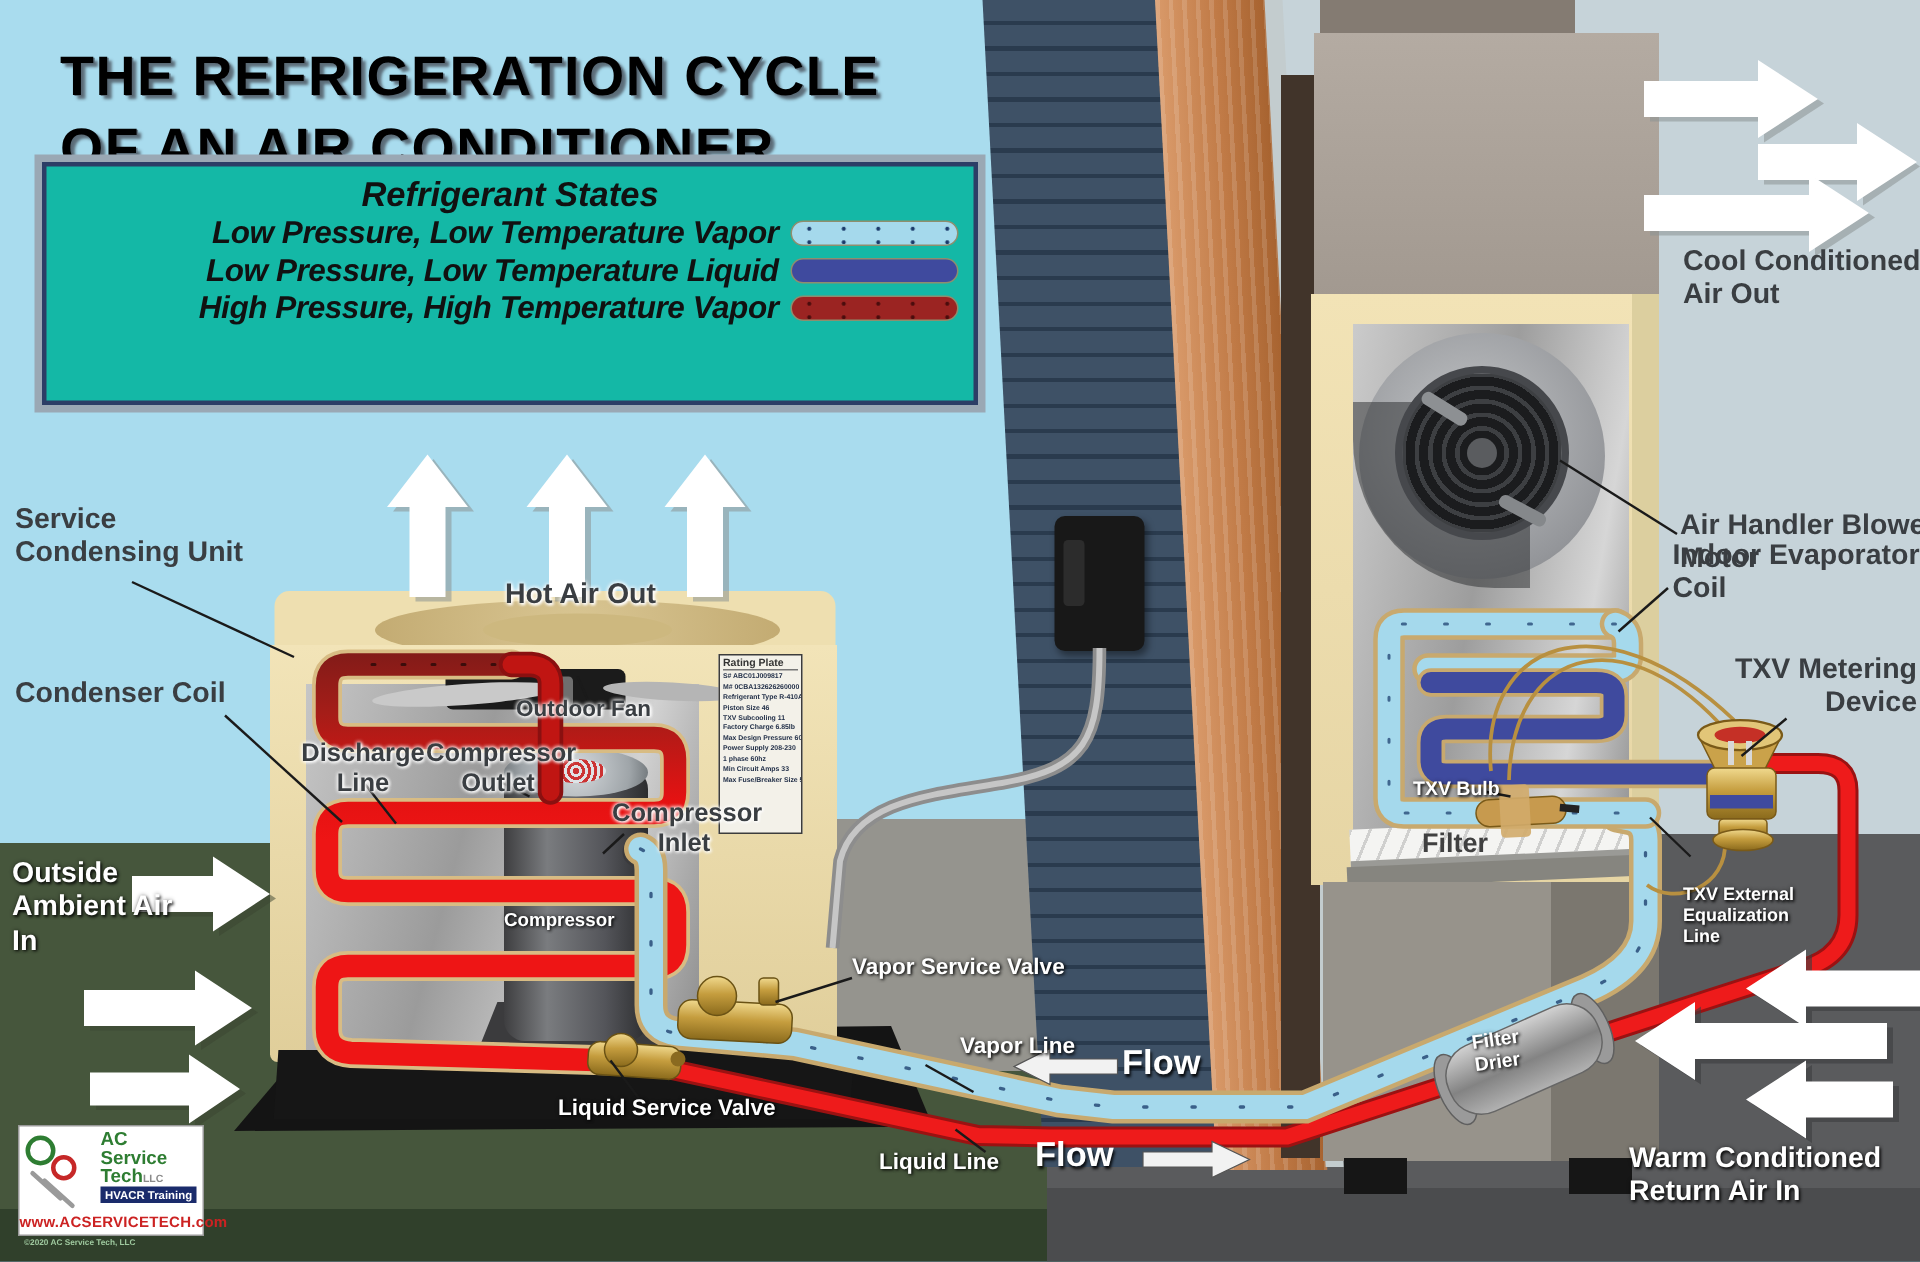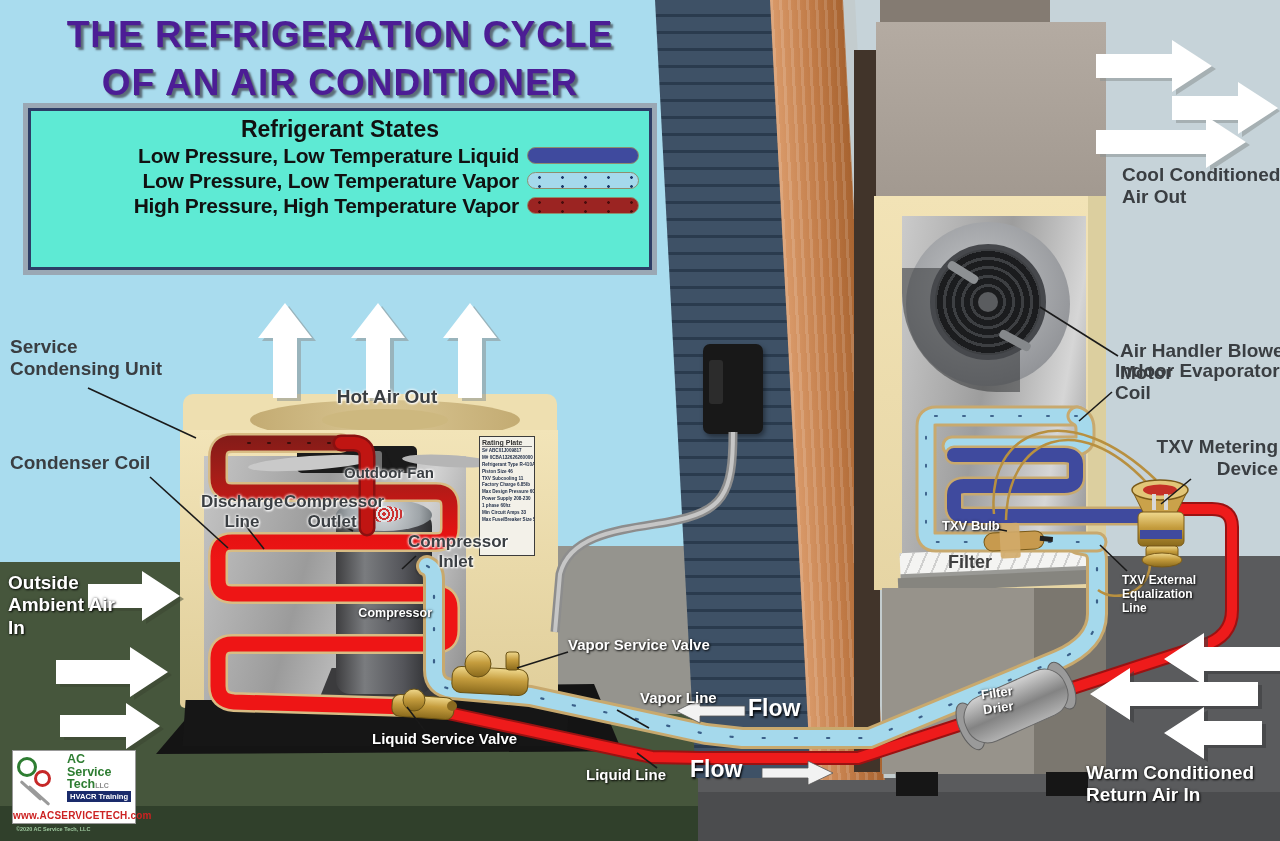--- a/index.html
+++ b/index.html
@@ -74,32 +74,32 @@
   .blade1{left:946px;top:268px;width:34px;height:9px;background:#8d9093;border-radius:4px;transform:rotate(32deg);}
   .blade2{left:998px;top:336px;width:34px;height:9px;background:#85888b;border-radius:4px;transform:rotate(28deg);}
   .filter-slab{left:900px;top:549px;width:190px;height:26px;background:#f4f4f2;transform:rotate(-2.5deg);
                border-bottom:5px solid #9a9a96;
                background-image:repeating-linear-gradient(115deg,rgba(140,140,140,.35) 0 2px,transparent 2px 12px);}
   .filter-under{left:898px;top:574px;width:194px;height:14px;background:#86857f;transform:rotate(-2.5deg);}
   .pedestal{left:882px;top:588px;width:224px;height:186px;background:linear-gradient(90deg,#97938b 0 68%,#7b776f 68%);}
   .foot{width:42px;height:24px;background:#161616;top:772px;}
 
   
-  .ttl{left:40px;width:600px;text-align:center;font-size:37px;font-weight:bold;color:#4c1d95;
-       letter-spacing:1px;text-shadow:3px 3px 2px rgba(88,104,116,.95),1px 1px 0 rgba(88,104,116,.8);}
+  .ttl{left:40px;width:600px;font-size:37px;font-weight:bold;color:#000000;
+       letter-spacing:1px;text-shadow:3px 3px 2px rgba(88,104,116,.95),1px 1px 0 rgba(88,104,116,.8);margin-top:16px;}
   .dlbl{font-size:19px;font-weight:bold;color:#3a3e42;line-height:1.18;}
   .wlbl{font-size:19px;font-weight:bold;color:#fff;line-height:1.18;
         text-shadow:1px 1px 2px rgba(0,0,0,.85),0 0 3px rgba(0,0,0,.45);}
   .halo{text-shadow:0 0 3px #fff,0 0 3px #fff,1px 1px 2px #fff;}
   .sm{font-size:17px;}
   .flow{font-size:23px;font-weight:bold;color:#fff;text-shadow:1px 2px 2px rgba(0,0,0,.9);}
 
   
-  .legend{left:28px;top:108px;width:624px;height:162px;background:#5eead4;
-          border:3px solid #2c3e66;box-shadow:0 0 0 5px #9aa8b4;}
+  .legend{left:28px;top:108px;width:624px;height:162px;background:#14b8a6;
+          border:3px solid #2c3e66;box-shadow:0 0 0 5px #9aa8b4;font-style:italic;}
   .legend-title{text-align:center;font-size:23px;font-weight:bold;color:#111;margin-top:5px;}
   .legend-row{display:flex;align-items:center;height:25px;padding:0 10px 0 6px;}
   .legend-row .lr-label{flex:1;text-align:right;font-size:21px;font-weight:bold;color:#111;
                         white-space:nowrap;margin-right:8px;letter-spacing:-.3px;}
   .pill{width:112px;height:17px;border-radius:9px;border:1.5px solid #8e8e6e;flex:none;}
   .pill-0{background:#3f4a9e;}
   .pill-1{background:#a5d9ec;background-image:radial-gradient(circle,#1a3a6a 1.1px,transparent 1.6px);background-size:23px 9px;}
   .pill-2{background:#ee1111;}
   .pill-3{background:#9b2422;background-image:radial-gradient(circle,#4a0c0c 1.1px,transparent 1.6px);background-size:23px 9px;}
 
@@ -346,57 +346,57 @@
       <line x1="1127" y1="571" x2="1100" y2="545"></line>
     </g>
   </svg>
 
   <div class="abs ttl" style="top:14px;">THE REFRIGERATION CYCLE</div>
   <div class="abs ttl" style="top:62px;">OF AN AIR CONDITIONER</div>
 
   <div class="abs legend">
     <div class="legend-title">Refrigerant States</div>
     <div class="legend-row">
+      <span class="lr-label">Low Pressure, Low Temperature Vapor</span>
+      <span class="pill pill-1"></span>
+    </div>
+    <div class="legend-row">
       <span class="lr-label">Low Pressure, Low Temperature Liquid</span>
       <span class="pill pill-0"></span>
-    </div>
-    <div class="legend-row">
-      <span class="lr-label">Low Pressure, Low Temperature Vapor</span>
-      <span class="pill pill-1"></span>
     </div>
     <div class="legend-row">
       <span class="lr-label">High Pressure, High Temperature Vapor</span>
       <span class="pill pill-3"></span>
     </div>
   </div>
 
   <div class="abs dlbl" style="left:10px;top:336px;width:180px;">Service Condensing Unit</div>
   <div class="abs dlbl" style="left:10px;top:452px;white-space:nowrap;">Condenser Coil</div>
   <div class="abs wlbl" style="left:8px;top:572px;width:112px;">Outside Ambient Air In</div>
   <div class="abs dlbl halo" style="left:312px;top:386px;width:150px;text-align:center;">Hot Air Out</div>
   <div class="abs dlbl halo" style="left:344px;top:464px;font-size:15px;white-space:nowrap;">Outdoor Fan</div>
   <div class="abs dlbl halo sm" style="left:200px;top:492px;width:84px;text-align:center;">Discharge Line</div>
   <div class="abs dlbl halo sm" style="left:284px;top:492px;width:96px;text-align:center;">Compressor Outlet</div>
   <div class="abs dlbl halo sm" style="left:408px;top:532px;width:96px;text-align:center;">Compressor Inlet</div>
-  <div class="abs wlbl" style="left:336px;top:606px;width:96px;text-align:right;font-size:12.5px;">Compressor</div>
+  <div class="abs wlbl" style="left:336px;top:606px;width:96px;text-align:left;font-size:12.5px;">Compressor</div>
   <div class="abs wlbl" style="left:568px;top:636px;font-size:15px;white-space:nowrap;">Vapor Service Valve</div>
   <div class="abs wlbl" style="left:592px;top:689px;font-size:15px;white-space:nowrap;margin-left:48px;">Vapor Line</div>
   <div class="abs flow" style="left:748px;top:695px;">Flow</div>
   <div class="abs wlbl" style="left:372px;top:730px;font-size:15px;white-space:nowrap;">Liquid Service Valve</div>
   <div class="abs wlbl" style="left:586px;top:766px;font-size:15px;white-space:nowrap;">Liquid Line</div>
   <div class="abs flow" style="left:690px;top:756px;">Flow</div>
   <div class="abs wlbl" style="left:982px;top:684px;width:48px;font-size:13px;transform:rotate(-8deg);">Filter Drier</div>
   <div class="abs wlbl" style="left:1086px;top:762px;width:205px;">Warm Conditioned Return Air In</div>
   <div class="abs dlbl" style="left:1122px;top:164px;width:172px;">Cool Conditioned Air Out</div>
   <div class="abs dlbl" style="left:1120px;top:340px;width:172px;">Air Handler Blower Motor</div>
   <div class="abs dlbl" style="left:1115px;top:360px;width:168px;">Indoor Evaporator Coil</div>
   <div class="abs dlbl" style="left:1138px;top:436px;width:140px;text-align:right;">TXV Metering Device</div>
   <div class="abs wlbl" style="left:942px;top:518px;font-size:13px;white-space:nowrap;">TXV Bulb</div>
   <div class="abs" style="left:948px;top:552px;font-size:18px;font-weight:bold;color:#404040;">Filter</div>
-  <div class="abs wlbl" style="left:1122px;top:574px;width:84px;font-size:12px;line-height:1.15;">TXV External Equalization Line</div>
+  <div class="abs wlbl" style="left:1122px;top:590px;width:84px;font-size:12px;line-height:1.15;">TXV External Equalization Line</div>
 
   <div class="abs logo-card">
     <div class="gauge-wrap">
       <div class="gauge g1"></div>
       <div class="gauge g2"></div>
       <div class="hose h1"></div>
       <div class="hose h2"></div>
     </div>
     <div class="brand">
       <div>AC</div>

